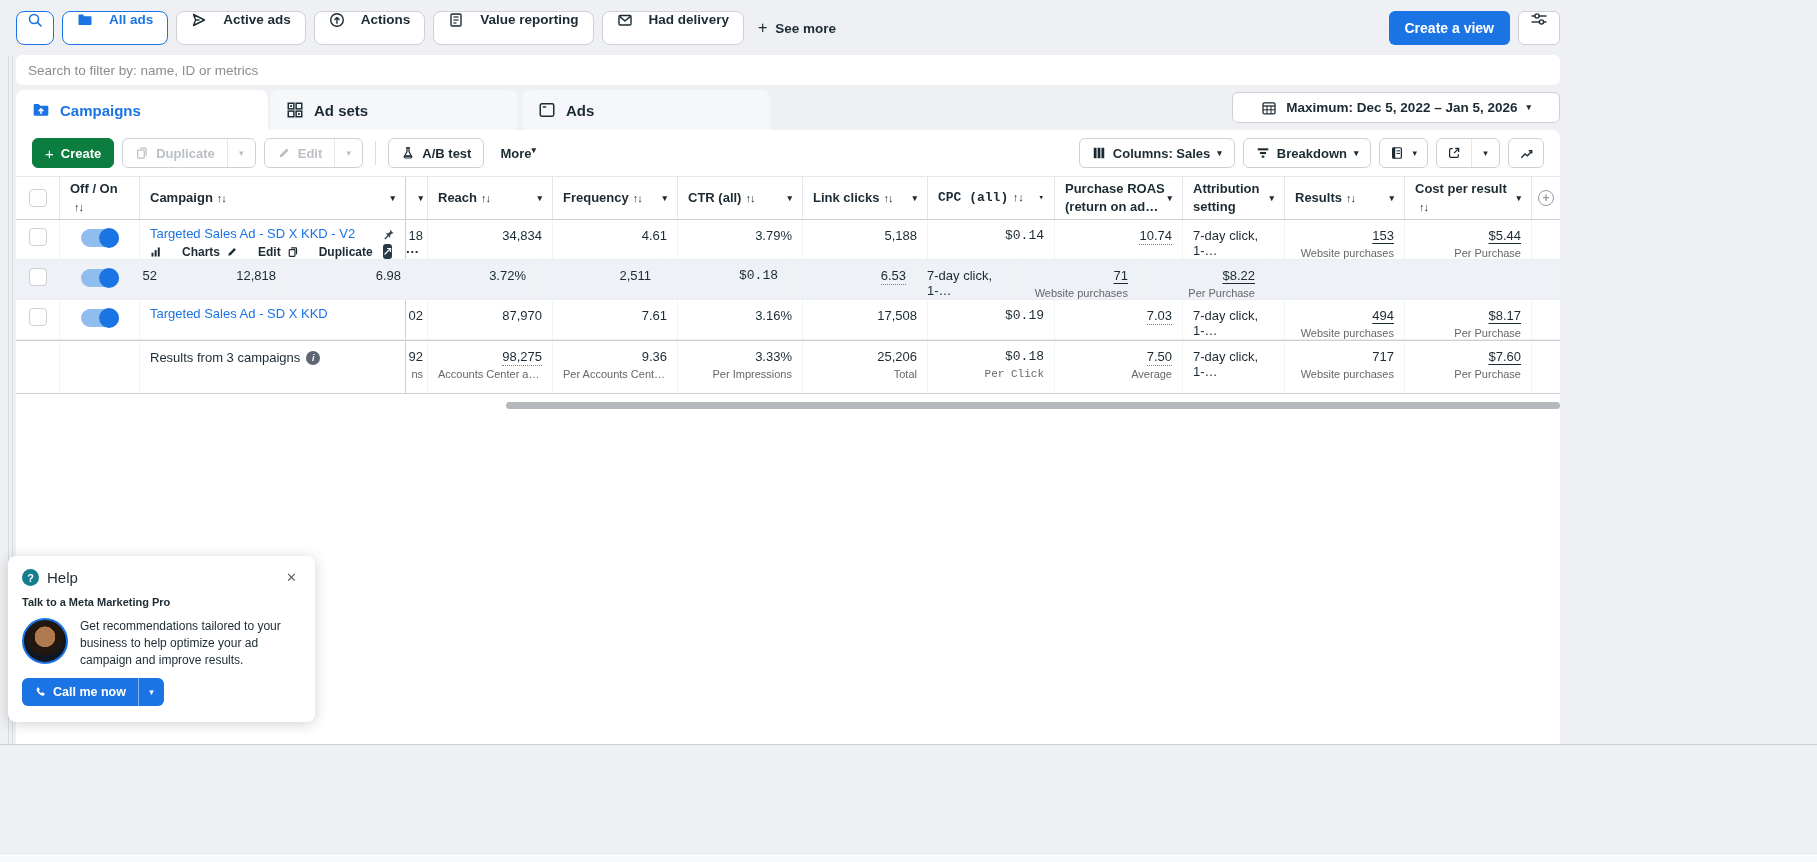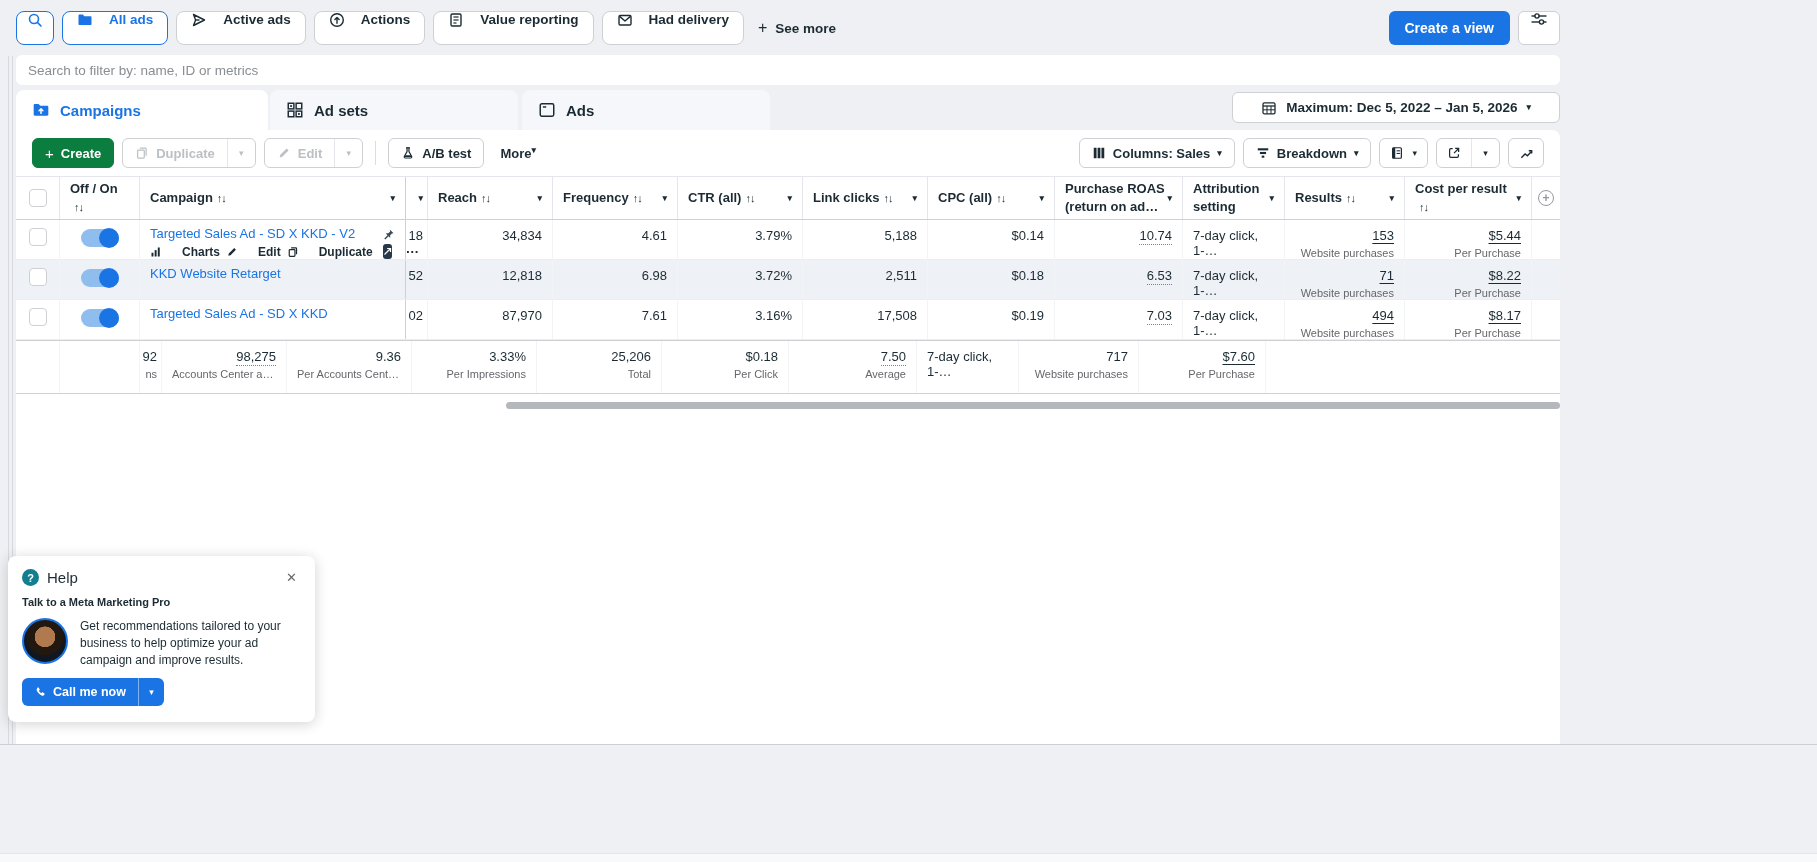--- a/index.html
+++ b/index.html
@@ -65,21 +65,21 @@
   
   .table { width:100%; }
   .thead { display:flex; border-bottom:1px solid #ced0d4; border-top:1px solid #e4e6eb; height:44px; }
   .hc { display:flex; align-items:center; padding:4px 10px; font-size:13px; font-weight:700; border-right:1px solid #e4e6eb; cursor:pointer; }
   .hc-main { flex:1; line-height:1.35; }
   .sort { font-size:11px; letter-spacing:-1px; font-weight:400; margin-left:4px; }
   .hc .caret { margin-left:auto; }
 
   .c-cb{width:44px;} .c-tg{width:80px;} .c-camp{width:266px;} .c-sliv{width:22px;}
   .c-reach{width:125px;} .c-freq{width:125px;} .c-ctr{width:125px;} .c-clicks{width:125px;}
-  .c-cpc{width:127px;} .c-roas{width:128px;} .c-attr{width:102px;} .c-res{width:120px;}
+  .c-cpc{width:127px;font-family:Liberation Mono, monospace;} .c-roas{width:128px;} .c-attr{width:102px;} .c-res{width:120px;}
   .c-cost{width:127px;} .c-add{width:28px;}
 
   .hc.c-cb { justify-content:center; padding:0; }
   .hc.c-sliv { padding:4px 4px; }
   .hc.c-camp { border-right:1px solid #ced0d4; }
   .hc.c-add { border-right:none; justify-content:center; padding:0; }
 
   .tr { display:flex; height:40px; border-bottom:1px solid #ebedf0; background:#fff; }
   .tr.hl { background:#eef1f5; }
   .td { padding:8px 10px 0 10px; font-size:13px; border-right:1px solid #f3f4f6; }
@@ -457,23 +457,20 @@
 
       <div class="tr hl">
         <div class="td c-cb">
             <div class="cb"></div>
           </div>
         <div class="td c-tg">
             <div class="toggle">
               <div class="knob"></div>
             </div>
           </div>
-        <div class="td c-camp">
-            <div class="cname">KKD Website Retarget</div>
-          </div>
         <div class="td c-sliv">52</div>
         <div class="td c-reach num">12,818</div>
         <div class="td c-freq num">6.98</div>
         <div class="td c-ctr num">3.72%</div>
         <div class="td c-clicks num">2,511</div>
         <div class="td c-cpc num">$0.18</div>
         <div class="td c-roas num"><span class="ud">6.53</span></div>
         <div class="td c-attr">7-day click, 1-…</div>
         <div class="td c-res num"><span class="u">71</span><div class="sub">Website purchases</div></div>
         <div class="td c-cost num"><span class="u">$8.22</span><div class="sub">Per Purchase</div></div>
@@ -501,20 +498,26 @@
         <div class="td c-roas num"><span class="ud">7.03</span></div>
         <div class="td c-attr">7-day click, 1-…</div>
         <div class="td c-res num"><span class="u">494</span><div class="sub">Website purchases</div></div>
         <div class="td c-cost num"><span class="u">$8.17</span><div class="sub">Per Purchase</div></div>
         <div class="td c-add"></div>
       </div>
 
       <div class="tr summary">
         <div class="td c-cb"></div>
         <div class="td c-tg"></div>
+        <div class="td c-camp" style="border-right:1px solid #ced0d4;">
+          <div class="sum-label">
+            <span>Results from 3 campaigns</span>
+            <span class="info-i">i</span>
+          </div>
+        </div>
         <div class="td c-sliv"><span>92</span><div class="sub">ns</div></div>
         <div class="td c-reach num"><span class="ud">98,275</span><div class="sub trunc">Accounts Center acco…</div></div>
         <div class="td c-freq num"><span>9.36</span><div class="sub trunc">Per Accounts Center …</div></div>
         <div class="td c-ctr num"><span>3.33%</span><div class="sub">Per Impressions</div></div>
         <div class="td c-clicks num"><span>25,206</span><div class="sub">Total</div></div>
         <div class="td c-cpc num"><span>$0.18</span><div class="sub">Per Click</div></div>
         <div class="td c-roas num"><span class="ud">7.50</span><div class="sub">Average</div></div>
         <div class="td c-attr">7-day click, 1-…</div>
         <div class="td c-res num"><span>717</span><div class="sub">Website purchases</div></div>
         <div class="td c-cost num"><span class="u">$7.60</span><div class="sub">Per Purchase</div></div>

